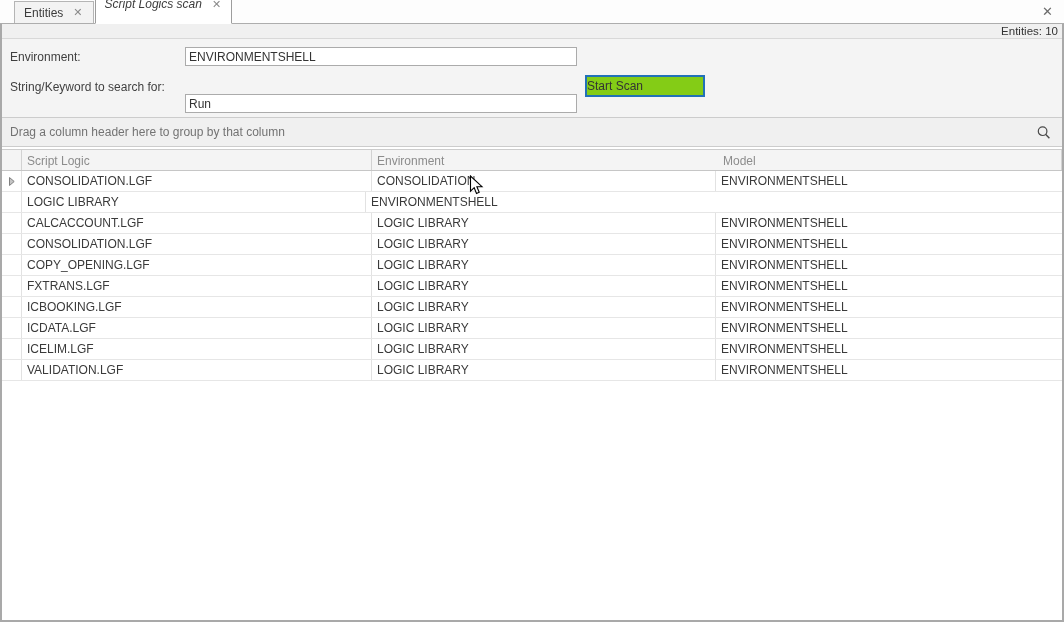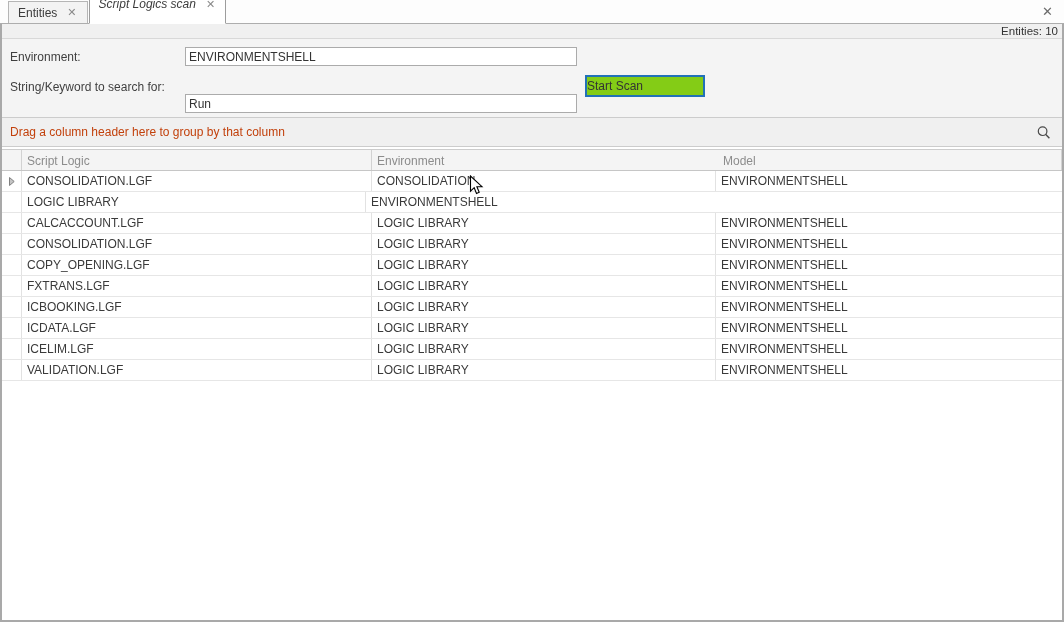--- a/index.html
+++ b/index.html
@@ -7,21 +7,21 @@
   body {
     position:relative; background:#ffffff;
     font-family:"Liberation Sans","DejaVu Sans",sans-serif;
     font-size:12px; color:#3a3a3a; overflow:hidden;
   }
 
   
   .tabstrip {
     position:absolute; top:0; left:0; right:0; height:24px;
     background:#fdfdfd; border-bottom:1px solid #adadad;
-    display:flex; align-items:flex-end; padding-left:8px;
+    display:flex; align-items:flex-end; padding-left:14px;
   }
   .tab {
     display:flex; align-items:center; gap:8px;
     height:22px; padding:0 8px 0 9px;
     border:1px solid #b5b5b5; border-bottom:none;
     background:#f3f3f3; color:#3c3c3c; cursor:default;
   }
   .tab.active {
     height:40px; margin-bottom:-1px;
     background:#ffffff; border-color:#9d9d9d;
@@ -62,21 +62,21 @@
   .scan-btn {
     position:absolute; left:583px; top:36px; width:120px; height:22px;
     background:#84cc16; border:2px solid var(--accent); color:#333333;
     font:inherit; line-height:18px; text-align:left; cursor:default;
   }
 
   
   .group-bar {
     position:relative; height:30px; background:#f0f0f0;
     border-top:1px solid #cccccc; border-bottom:1px solid #cccccc;
-    display:flex; align-items:center; padding-left:8px; color:#c2410c;
+    display:flex; align-items:center; padding-left:8px; color:#737373;
   }
   .group-bar .magnifier {
     position:absolute; right:10px; top:7px; width:16px; height:16px;
   }
 
   .gap { height:2px; background:#ffffff; }
 
   
   .grid-header {
     display:flex; height:22px; background:#f4f4f4;

